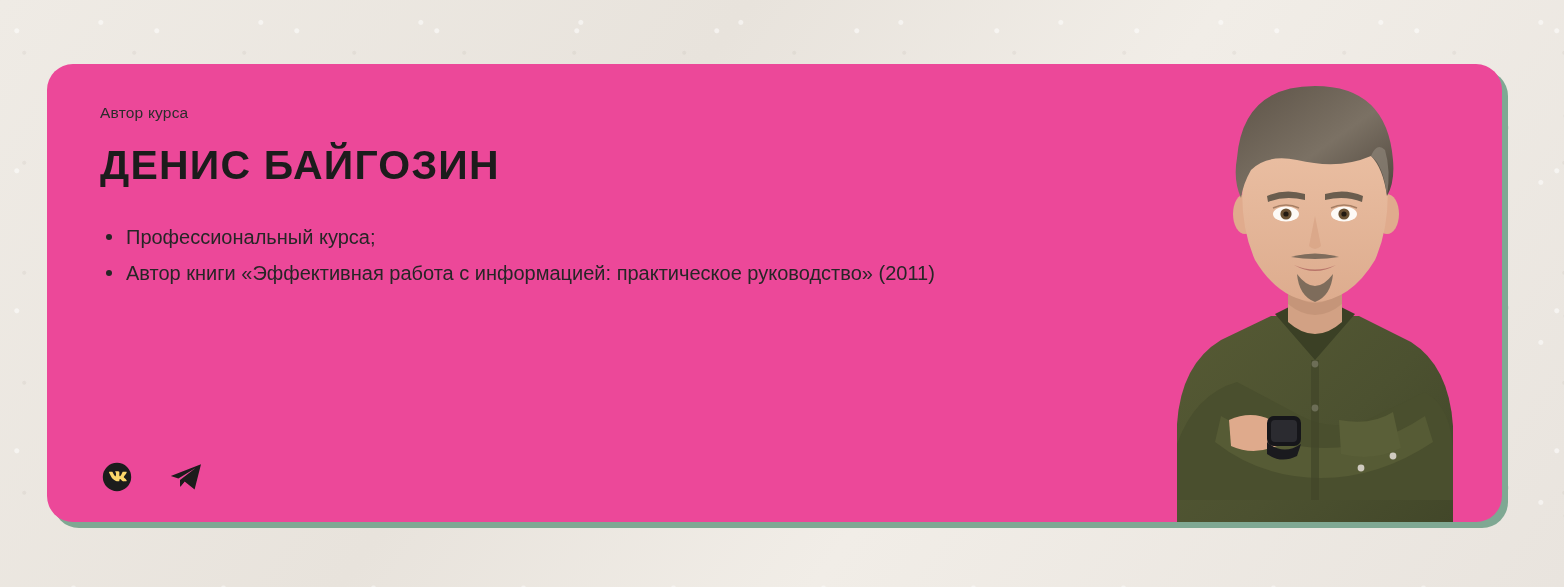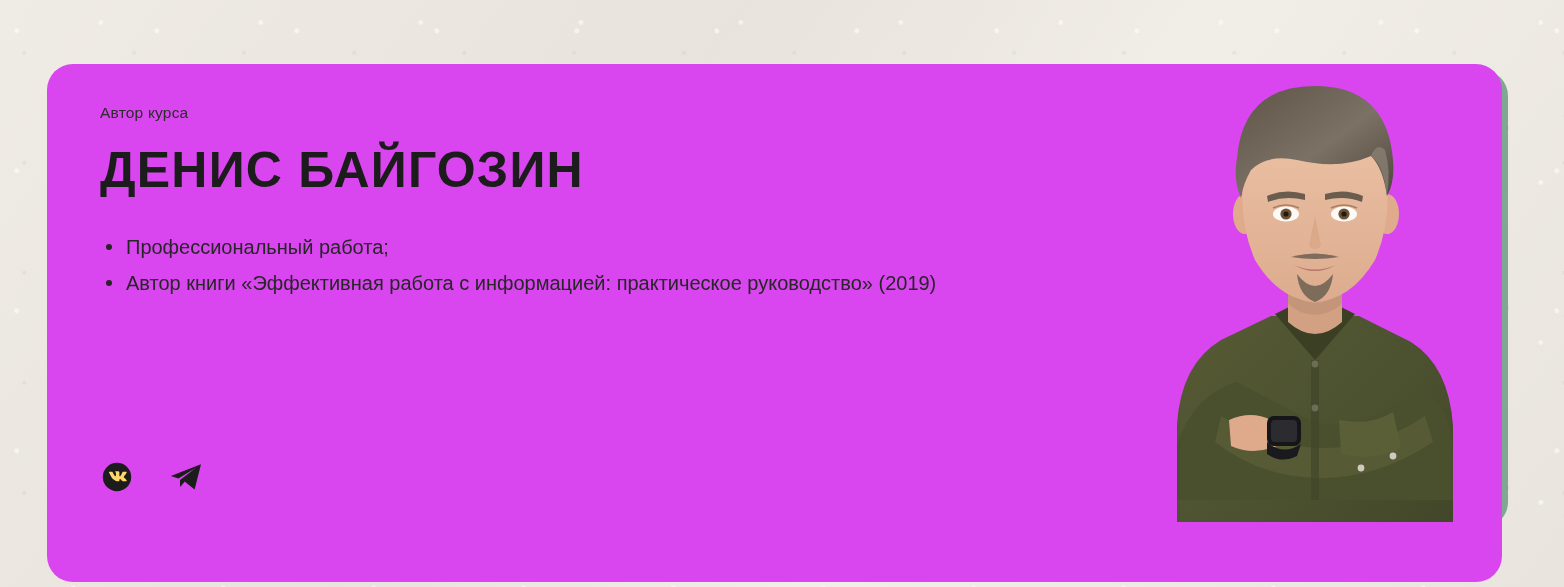--- a/index.html
+++ b/index.html
@@ -46,41 +46,41 @@
     width: 1455px;
     height: 458px;
     background: #7fa893;
     border-radius: 26px;
   }
   #card {
     position: absolute;
     left: 0;
     top: 0;
     width: 1455px;
-    height: 518px;
-    background: #d946ef;
+    height: 458px;
+    background: #ec4899;
     border-radius: 26px;
     overflow: hidden;
   }
 
   
   #content {
     position: absolute;
     left: 53px;
     top: 40px;
     width: 1010px;
   }
   #eyebrow {
     font-size: 15.5px;
     color: #2c2c2c;
     letter-spacing: .2px;
     margin: 0 0 22px 0;
   }
   #person-name {
-    font-size: 50px;
+    font-size: 41px;
     font-weight: 800;
     color: #1c1c1c;
     letter-spacing: 1.2px;
     margin: 0 0 32px 0;
     line-height: 1.05;
   }
   #bullets {
     list-style: none;
     margin: 0;
     padding: 0;
@@ -139,22 +139,22 @@
 <div id="card-wrap">
 
   <div id="card-shadow"></div>
 
   <div id="card">
 
     <div id="content">
       <p id="eyebrow">Автор курса</p>
       <h1 id="person-name">ДЕНИС БАЙГОЗИН</h1>
       <ul id="bullets">
-        <li>Профессиональный работа;</li>
-        <li>Автор книги «Эффективная работа с информацией: практическое руководство» (2019)</li>
+        <li>Профессиональный курса;</li>
+        <li>Автор книги «Эффективная работа с информацией: практическое руководство» (2011)</li>
       </ul>
     </div>
 
     <div id="socials">
       <a class="social-link" title="VK">
         <span>
           <svg width="30" height="30" viewBox="0 0 30 30">
             <circle cx="15" cy="15" r="14.2" fill="#1c1c1c"></circle>
             <path d="M15.9 20.6h1.35c0 0 .41-.045.62-.27.19-.21.185-.6.185-.6s-.027-1.83.82-2.1c.835-.265 1.905 1.765 3.04 2.545.86.59 1.51.46 1.51.46l3.03-.042s1.585-.098.835-1.345c-.062-.102-.44-.92-2.255-2.605-1.9-1.76-1.645-1.475.645-4.53 1.395-1.86 1.95-2.995 1.775-3.48-.165-.463-1.19-.34-1.19-.34l-3.41.021s-.253-.034-.44.078c-.184.11-.302.366-.302.366s-.54 1.435-1.26 2.655c-1.52 2.575-2.13 2.712-2.378 2.552-.578-.373-.433-1.5-.433-2.3 0-2.5.38-3.542-.74-3.812-.37-.09-.644-.15-1.594-.16-1.22-.012-2.252.004-2.836.29-.389.19-.689.615-.506.64.226.03.738.138 1.01.507.35.476.338 1.545.338 1.545s.202 2.95-.471 3.317c-.462.252-1.096-.262-2.452-2.596-.694-1.195-1.219-2.516-1.219-2.516s-.101-.248-.282-.381c-.22-.161-.527-.212-.527-.212l-3.24.021s-.486.014-.665.225c-.159.188-.012.576-.012.576s2.537 5.936 5.41 8.928c2.635 2.744 5.626 2.564 5.626 2.564z" fill="#fcd76b" transform="scale(0.78) translate(4.2 4.2)"></path>
           </svg>

